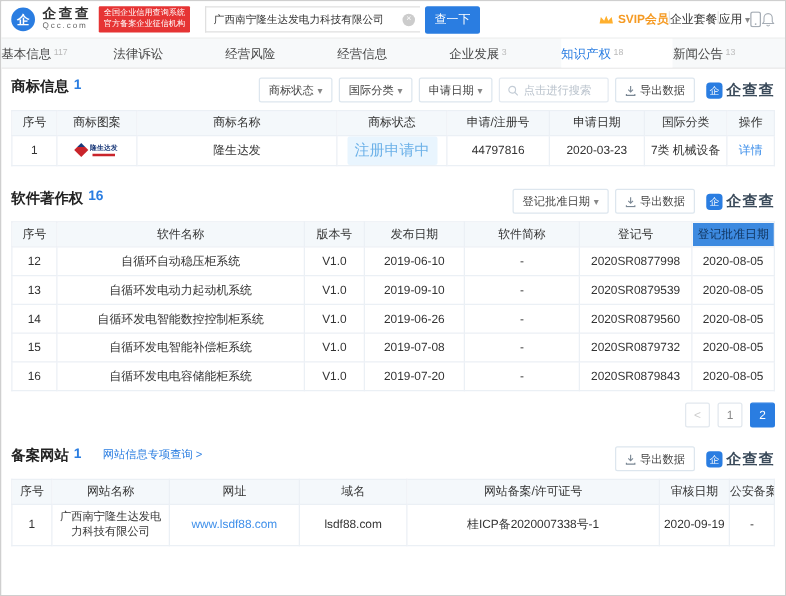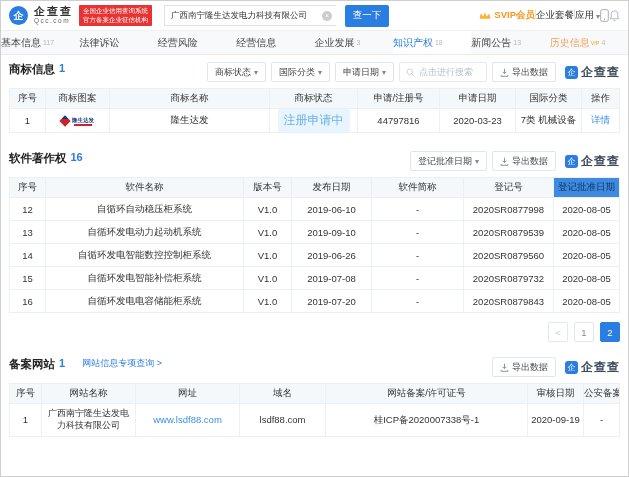--- a/index.html
+++ b/index.html
@@ -12,21 +12,21 @@
     font-size:10px; font-weight:bold; display:flex; align-items:center; justify-content:center; flex:0 0 auto; }
   .brand-col { display:flex; flex-direction:column; line-height:1.05; }
   .brand-name { font-size:11px; font-weight:bold; color:#333; letter-spacing:2px; }
   .brand-domain { font-size:6.5px; color:#666; letter-spacing:1.5px; }
   .badge { background:#e63434; color:#fff; font-size:6.5px; line-height:1.3; padding:2px 4px; border-radius:1px; }
   .search-wrap { margin-left:6px; display:flex; align-items:center; height:21px; }
   .search-input { width:172px; height:21px; border:1px solid #e0e0e0; border-right:none; font-size:8.5px;
     color:#333; padding:0 16px 0 6px; outline:none; font-family:inherit; }
   .clear-icon { width:10px; height:10px; margin-left:-14px; border-radius:50%; background:#ccc; color:#fff;
     font-size:7px; line-height:10px; text-align:center; cursor:pointer; }
-  .search-btn { margin-left:13px; width:44px; height:22px; background:#2a7de1; color:#fff; border:none;
+  .search-btn { margin-left:8px; width:44px; height:22px; background:#2a7de1; color:#fff; border:none;
     font-size:9.5px; border-radius:2px; cursor:pointer; font-family:inherit; }
   .top-right { margin-left:auto; display:flex; font-size:9.5px; color:#333; }
   .svip { color:#f59a23; font-weight:bold; display:flex; align-items:center; gap:3px; }
   .vline { width:1px; height:10px; background:#e5e5e5; }
   .top-link { color:#333; display:flex; align-items:center; gap:2px; }
   .caret::after { content:"▾"; font-size:8px; color:#888; }
   .phone-icon, .bell-icon { display:flex; align-items:center; color:#a6adb5; }
 
   
   .tabbar { height:25px; background:#f7f9fa; border-top:1px solid #f0f0f0; border-bottom:1px solid #e9e9e9; display:flex; }
@@ -145,25 +145,20 @@
         <sup class="tab-count">3</sup>
       </div>
       <div class="tab active">
         <span class="tab-label">知识产权</span>
         <sup class="tab-count">18</sup>
       </div>
       <div class="tab">
         <span class="tab-label">新闻公告</span>
         <sup class="tab-count">13</sup>
       </div>
-      <div class="tab vip">
-        <span class="tab-label">历史信息</span>
-        <sup class="viptag">VIP</sup>
-        <sup class="tab-count">4</sup>
-      </div>
     </div>
 
   <div class="content">
 
     <div class="sec-head m-t7">
       <span class="sec-title">商标信息</span>
       <span class="sec-count">1</span>
       <div class="tools">
         <button class="btn">
           <span>商标状态</span>

